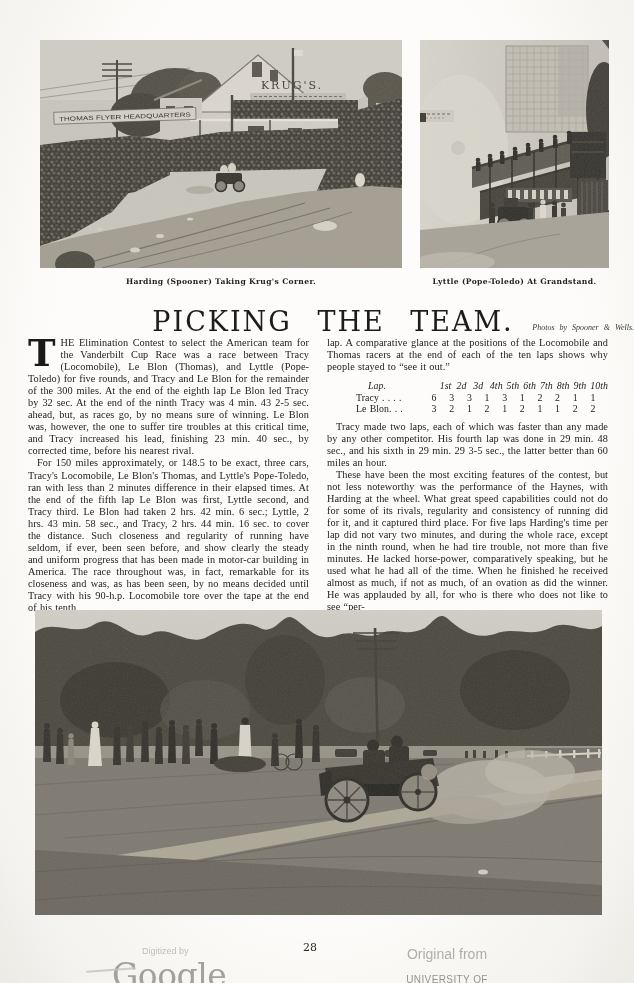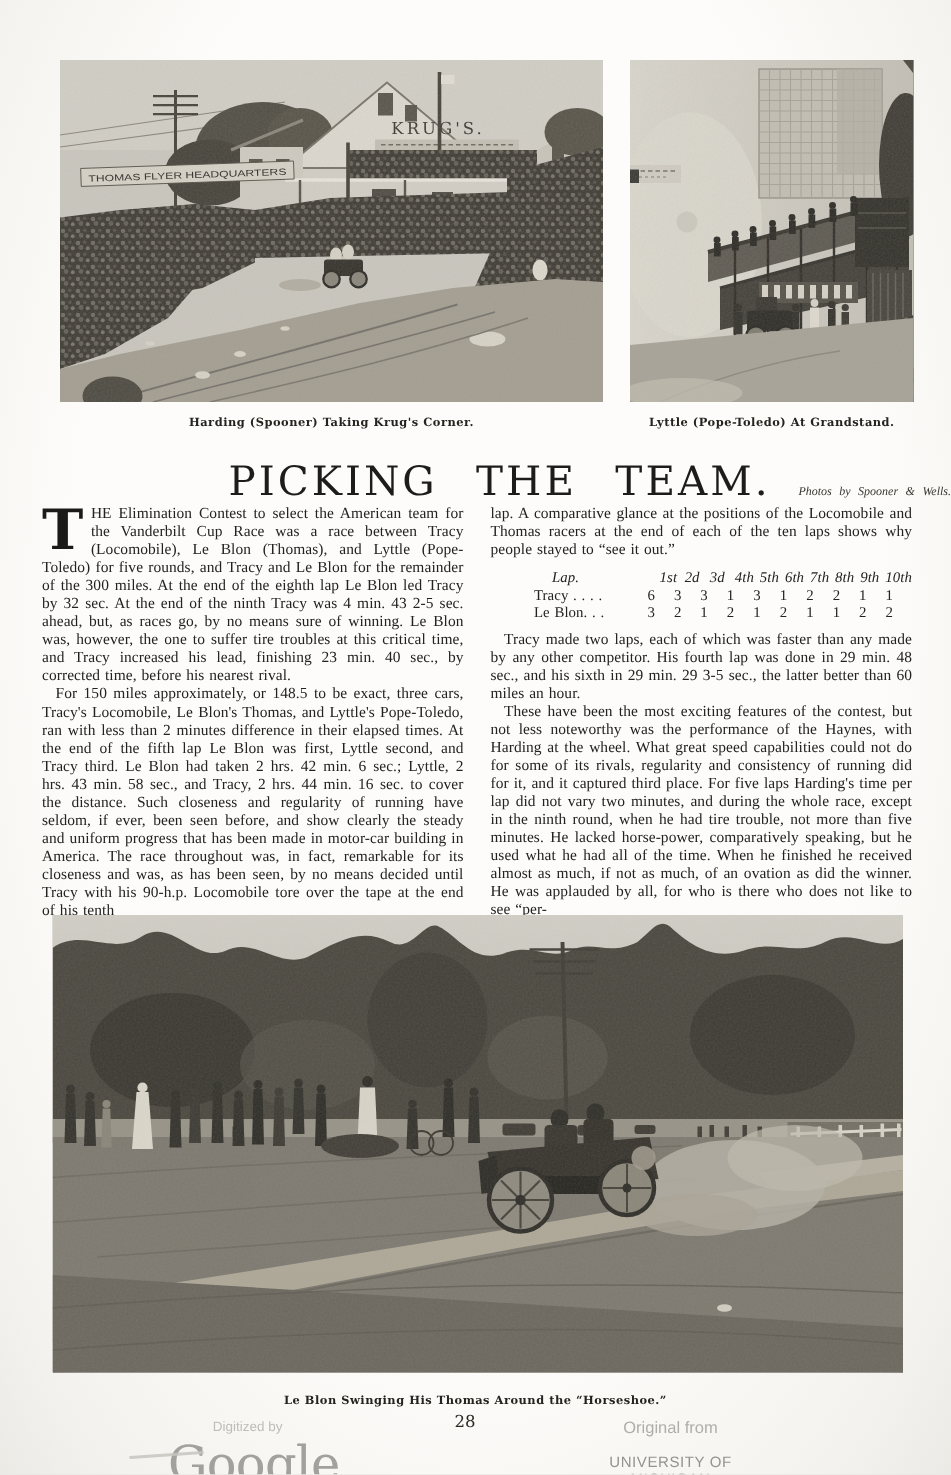--- a/index.html
+++ b/index.html
@@ -36,21 +36,21 @@
   .lt-name{width:84px;}
   .lt-cell{width:19.6px;}
   .lt-head{font-style:italic;}
   .footer-num{position:absolute;left:0;top:941px;width:620px;text-align:center;
     font-size:11px;color:#2a2825;font-family:"DejaVu Serif",serif;}
   .wm-left{position:absolute;left:112px;top:946px;display:flex;align-items:center;flex-direction:column;}
   .wm-digitized{font-family:"Liberation Sans",sans-serif;font-size:9px;color:#bfbdb9;margin-right:8px;}
   .wm-google{font-family:"DejaVu Serif",serif;font-size:33px;color:#a3a19c;letter-spacing:-.5px;}
   .wm-right{position:absolute;left:381px;top:946px;width:132px;text-align:center;
     font-family:"Liberation Sans",sans-serif;color:#b0aeaa;}
-  .wm-orig{font-size:11px;}
+  .wm-orig{font-size:14px;}
   .wm-univ{font-size:10px;color:#95938f;letter-spacing:.4px;margin-top:12px;}
   .artifact-line{position:absolute;left:86px;top:969px;width:50px;height:2px;
     background:#c6c4c0;border-radius:1px;transform:rotate(-4deg);opacity:.85;}
 </style>
 </head>
 <body>
 
 <div class="page">
 
   <div class="photo photo-left">
@@ -495,21 +495,20 @@
             <line x1="367" y1="182" x2="399" y2="182"></line>
         </g>
         <circle cx="383" cy="182" r="3" fill="#2e2c27"></circle>
         <circle cx="394" cy="162" r="8" fill="#a49e90" opacity="0.85"></circle>
       </g>
       <ellipse cx="448" cy="262" rx="5" ry="2.5" fill="#d3cec1"></ellipse>
       <rect width="567" height="305" filter="url(#gC)" opacity="0.5"></rect>
     </svg>
   </div>
 
-  <div class="caption caption-bottom">Le Blon Swinging His Thomas Around the “Horseshoe.”</div>
 
   <div class="footer-num">28</div>
   <div class="wm-left">
     <span class="wm-digitized">Digitized by</span>
     <span class="wm-google">Google</span>
   </div>
   <div class="wm-right">
     <div class="wm-orig">Original from</div>
     <div class="wm-univ">UNIVERSITY OF MICHIGAN</div>
   </div>

